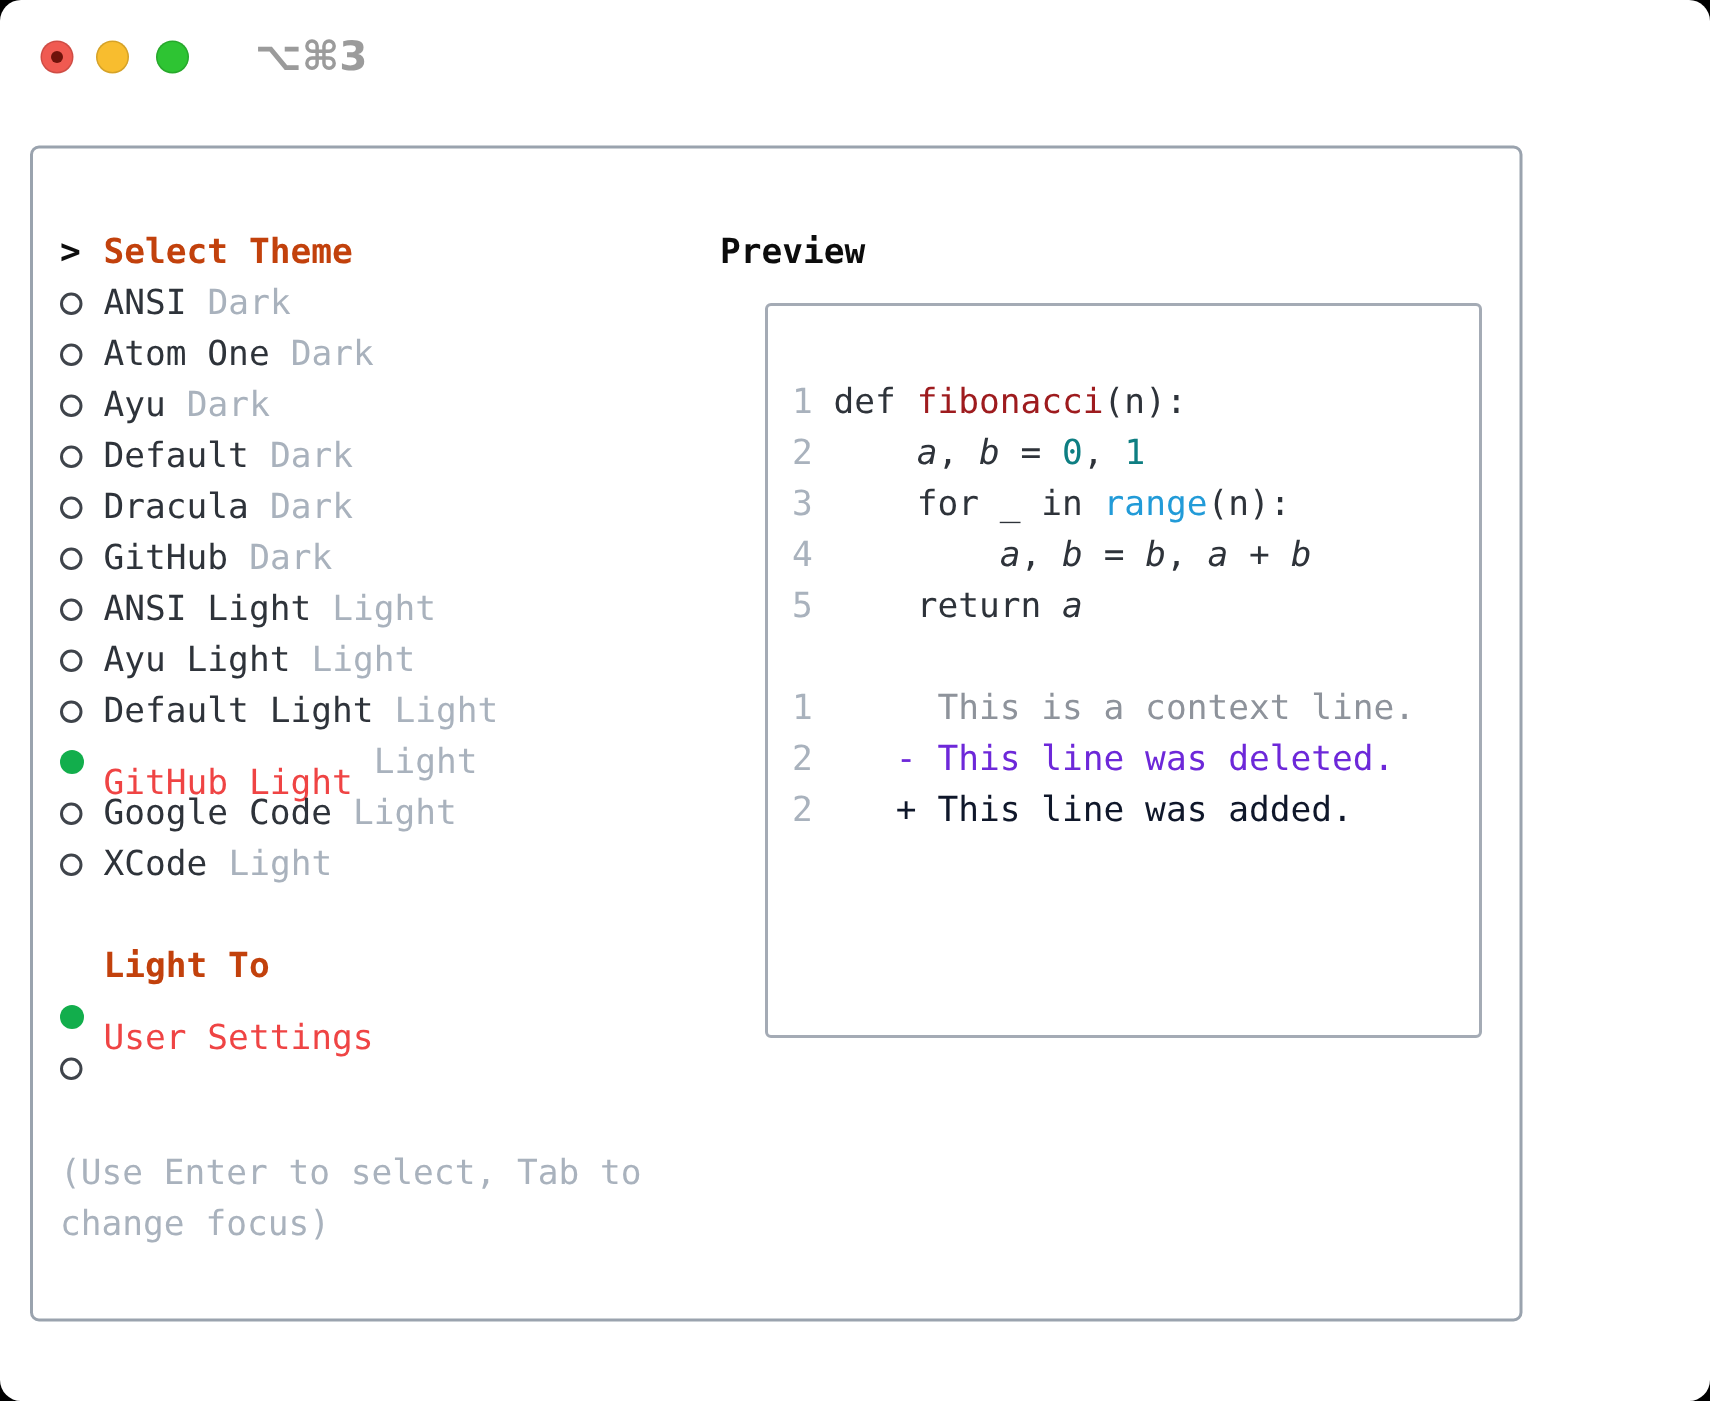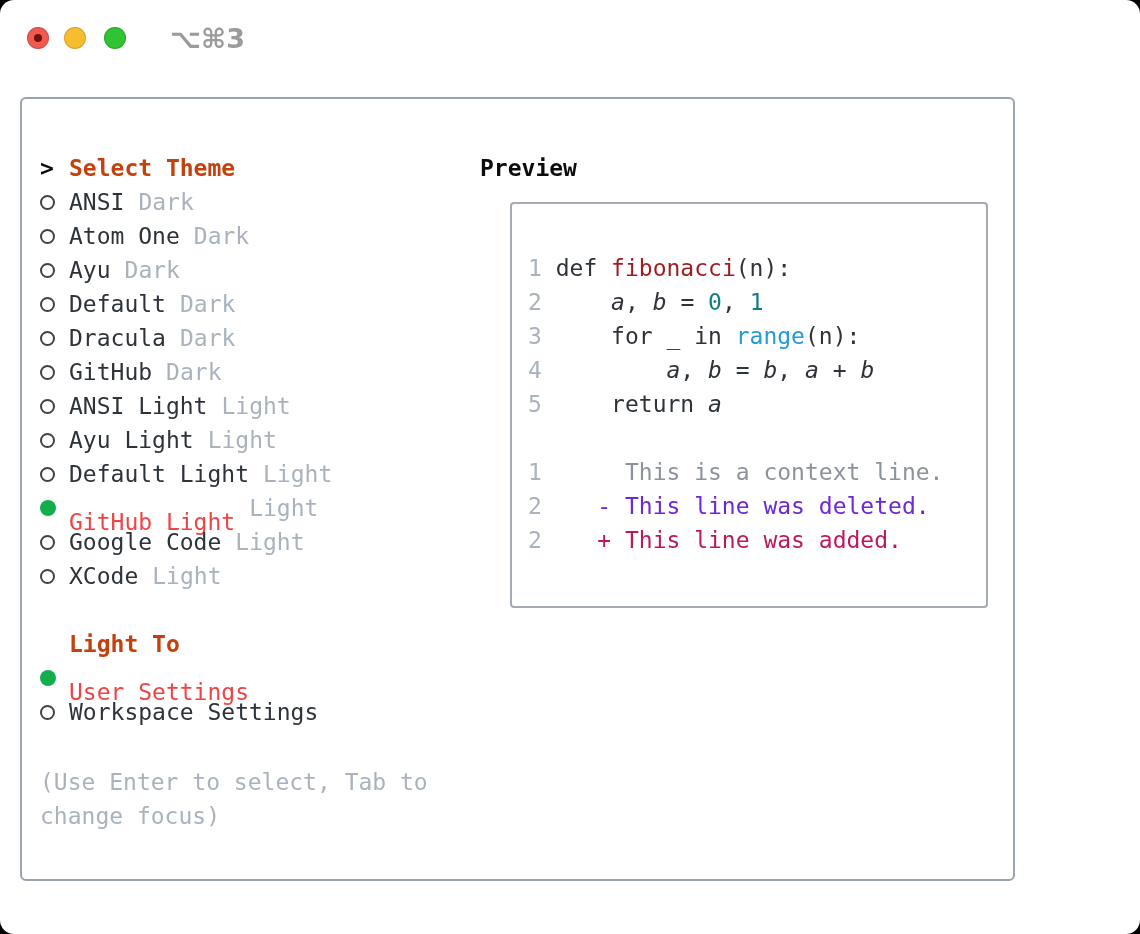--- a/index.html
+++ b/index.html
@@ -36,34 +36,34 @@
   .tname{color:#2e333a;}
   .tname.sel{color:#ef4444;margin-top:28px;}
   .variant{color:#a9b2bd;margin-left:14px;}
   .left-col{position:absolute;left:18px;top:52px;width:452px;}
   .apply-section{margin-top:34px;}
   .hint{margin-top:36px;}
   .hint-line{color:#a9b2bd;}
   
   .preview-label{position:absolute;left:458px;top:52px;font-weight:bold;color:#0c0c0c;}
   .preview-box{
-    position:absolute;left:488px;top:103px;width:478px;height:406px;box-sizing:border-box;
+    position:absolute;left:488px;top:103px;width:478px;height:490px;box-sizing:border-box;
     border:2px solid #a4abb5;border-radius:4px;background:#fff;
     padding:47px 0 0 16px;overflow:hidden;
   }
   .cline{height:34px;line-height:34px;font-size:23px;white-space:pre;color:#2e333a;}
   .ln{color:#a9b2bd;}
   .c-base{color:#2e333a;}
   .c-func{color:#9e1b1e;}
   .c-num{color:#0e7e82;}
   .c-builtin{color:#229bd8;text-align:right;}
   .c-var{color:#2e333a;font-style:italic;}
   .c-context{color:#8e939b;}
   .c-deleted{color:#6d28d9;}
-  .c-added{color:#be185d;}
+  .c-added{color:#0f172a;}
 </style>
 </head>
 <body>
 
 <div class="window">
 
   <div class="titlebar">
     <span class="tl red">
       <span class="dot"></span>
     </span>
@@ -97,21 +97,21 @@
           <div class="row"><span class="marker"><span class="radio"></span></span><span class="tname">XCode</span><span class="variant">Light</span></div>
         </div>
 
       <div class="apply-section">
         <div class="row">
           <span class="marker"></span>
           <span class="header-label">Light To</span>
         </div>
         <div id="apply-list">
             <div class="row"><span class="marker"><span class="radio on"></span></span><span class="tname sel">User Settings</span></div>
-            <div class="row"><span class="marker"><span class="radio"></span></span><span class="tname">Workspace Settings</span></div>
+            <div class="row"><span class="marker"><span class="radio"></span></span></div>
           </div>
       </div>
 
       <div class="hint">
         <div class="row hint-line">(Use Enter to select, Tab to</div>
         <div class="row hint-line">change focus)</div>
       </div>
     </div>
 
     <div class="row preview-label">Preview</div>

